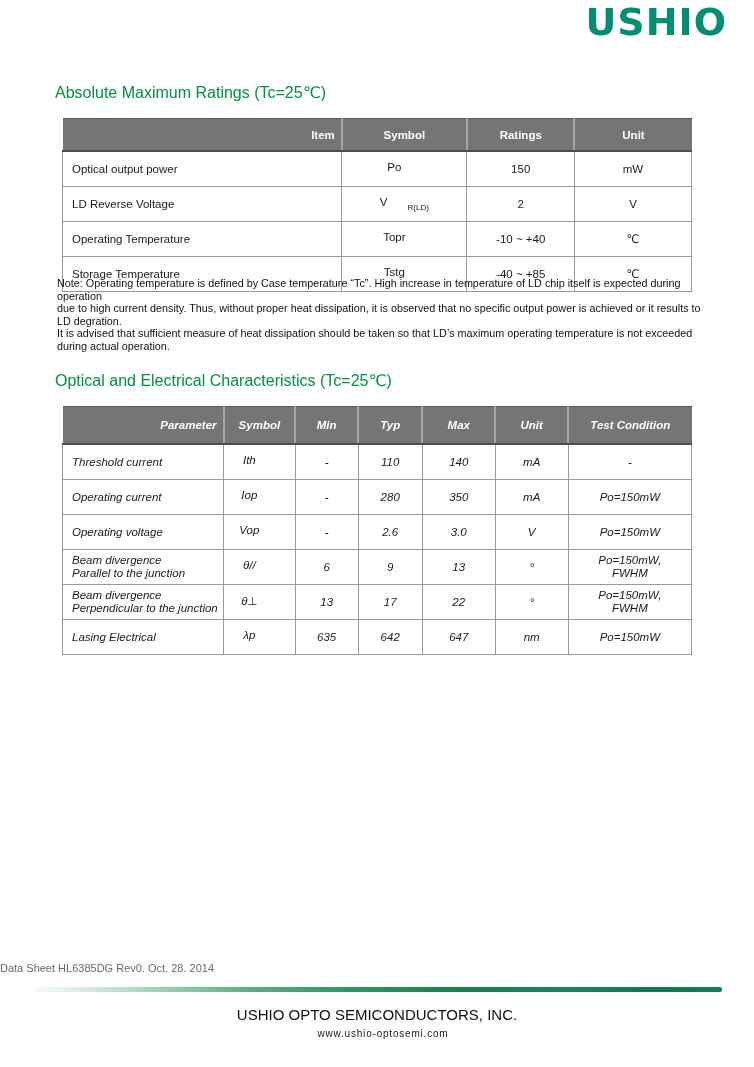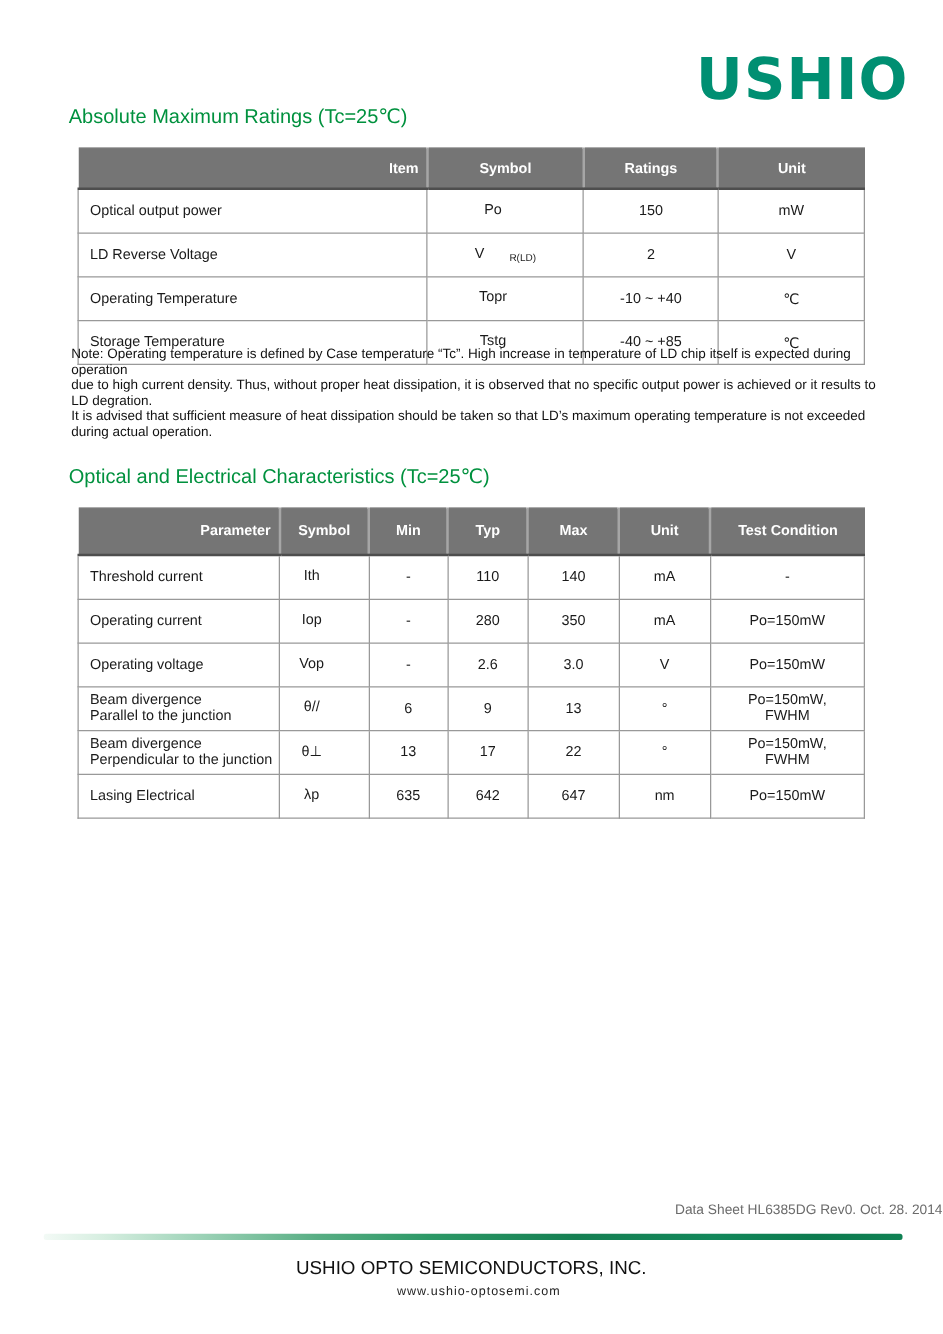--- a/index.html
+++ b/index.html
@@ -5,41 +5,41 @@
   html,body{margin:0;padding:0;background:#ffffff;}
   .page{
     position:relative;
     width:754px;height:1067px;
     background:#ffffff;
     font-family:"Liberation Sans","DejaVu Sans",sans-serif;
     color:#1a1a1a;
     overflow:hidden;
   }
   .logo{
-    position:absolute;top:36px;right:27px;
-    font-size:46px;font-weight:bold;
+    position:absolute;top:0;right:27px;
+    font-size:38px;font-weight:bold;
     color:#008f72;
     letter-spacing:1px;
     font-family:"DejaVu Sans","Liberation Sans",sans-serif;
   }
   .section-title{
     position:absolute;left:55px;
     font-size:16px;font-weight:normal;color:#00913e;
   }
   .t1-title{top:83px;}
   .t2-title{top:371px;}
   table{
     position:absolute;left:62px;
     width:630px;
     border-collapse:collapse;
     table-layout:fixed;
     font-size:11.5px;
   }
   .t1{top:118px;}
-  .t2{top:406px;}
+  .t2{top:406px;font-style:italic;}
   th{
     background:#757575;color:#ffffff;
     font-weight:bold;font-size:11.5px;
     height:31px;
     border-top:1px solid #585858;
     border-bottom:2px solid #4e4e4e;
     padding:0 6px;
     text-align:center;
   }
   .t2 th{height:36px;}
@@ -55,21 +55,21 @@
   td.l{text-align:left;padding-left:9px;}
   .ml{white-space:pre-line;line-height:13px;}
   sub{font-size:8px;padding-left:20px;}
   .note{
     position:absolute;left:57px;top:277px;width:650px;
     font-size:10.8px;line-height:12.6px;
     white-space:pre-line;color:#111111;
   }
   .docinfo{
     position:absolute;left:0;right:0;top:962px;
-    text-align:right;
+    text-align:left;
     font-size:11px;color:#6b6b6b;
   }
   .divider-bar{
     position:absolute;left:35px;top:987px;
     width:687px;height:5px;
     border-radius:2px;
     background:linear-gradient(to right,
       #f3faf6 0%, #d6eee0 7%, #9ed3b8 18%, #57ad83 32%,
       #2c9866 45%, #157f52 62%, #12875a 78%, #0c7a4e 90%, #0f8153 100%);
   }

